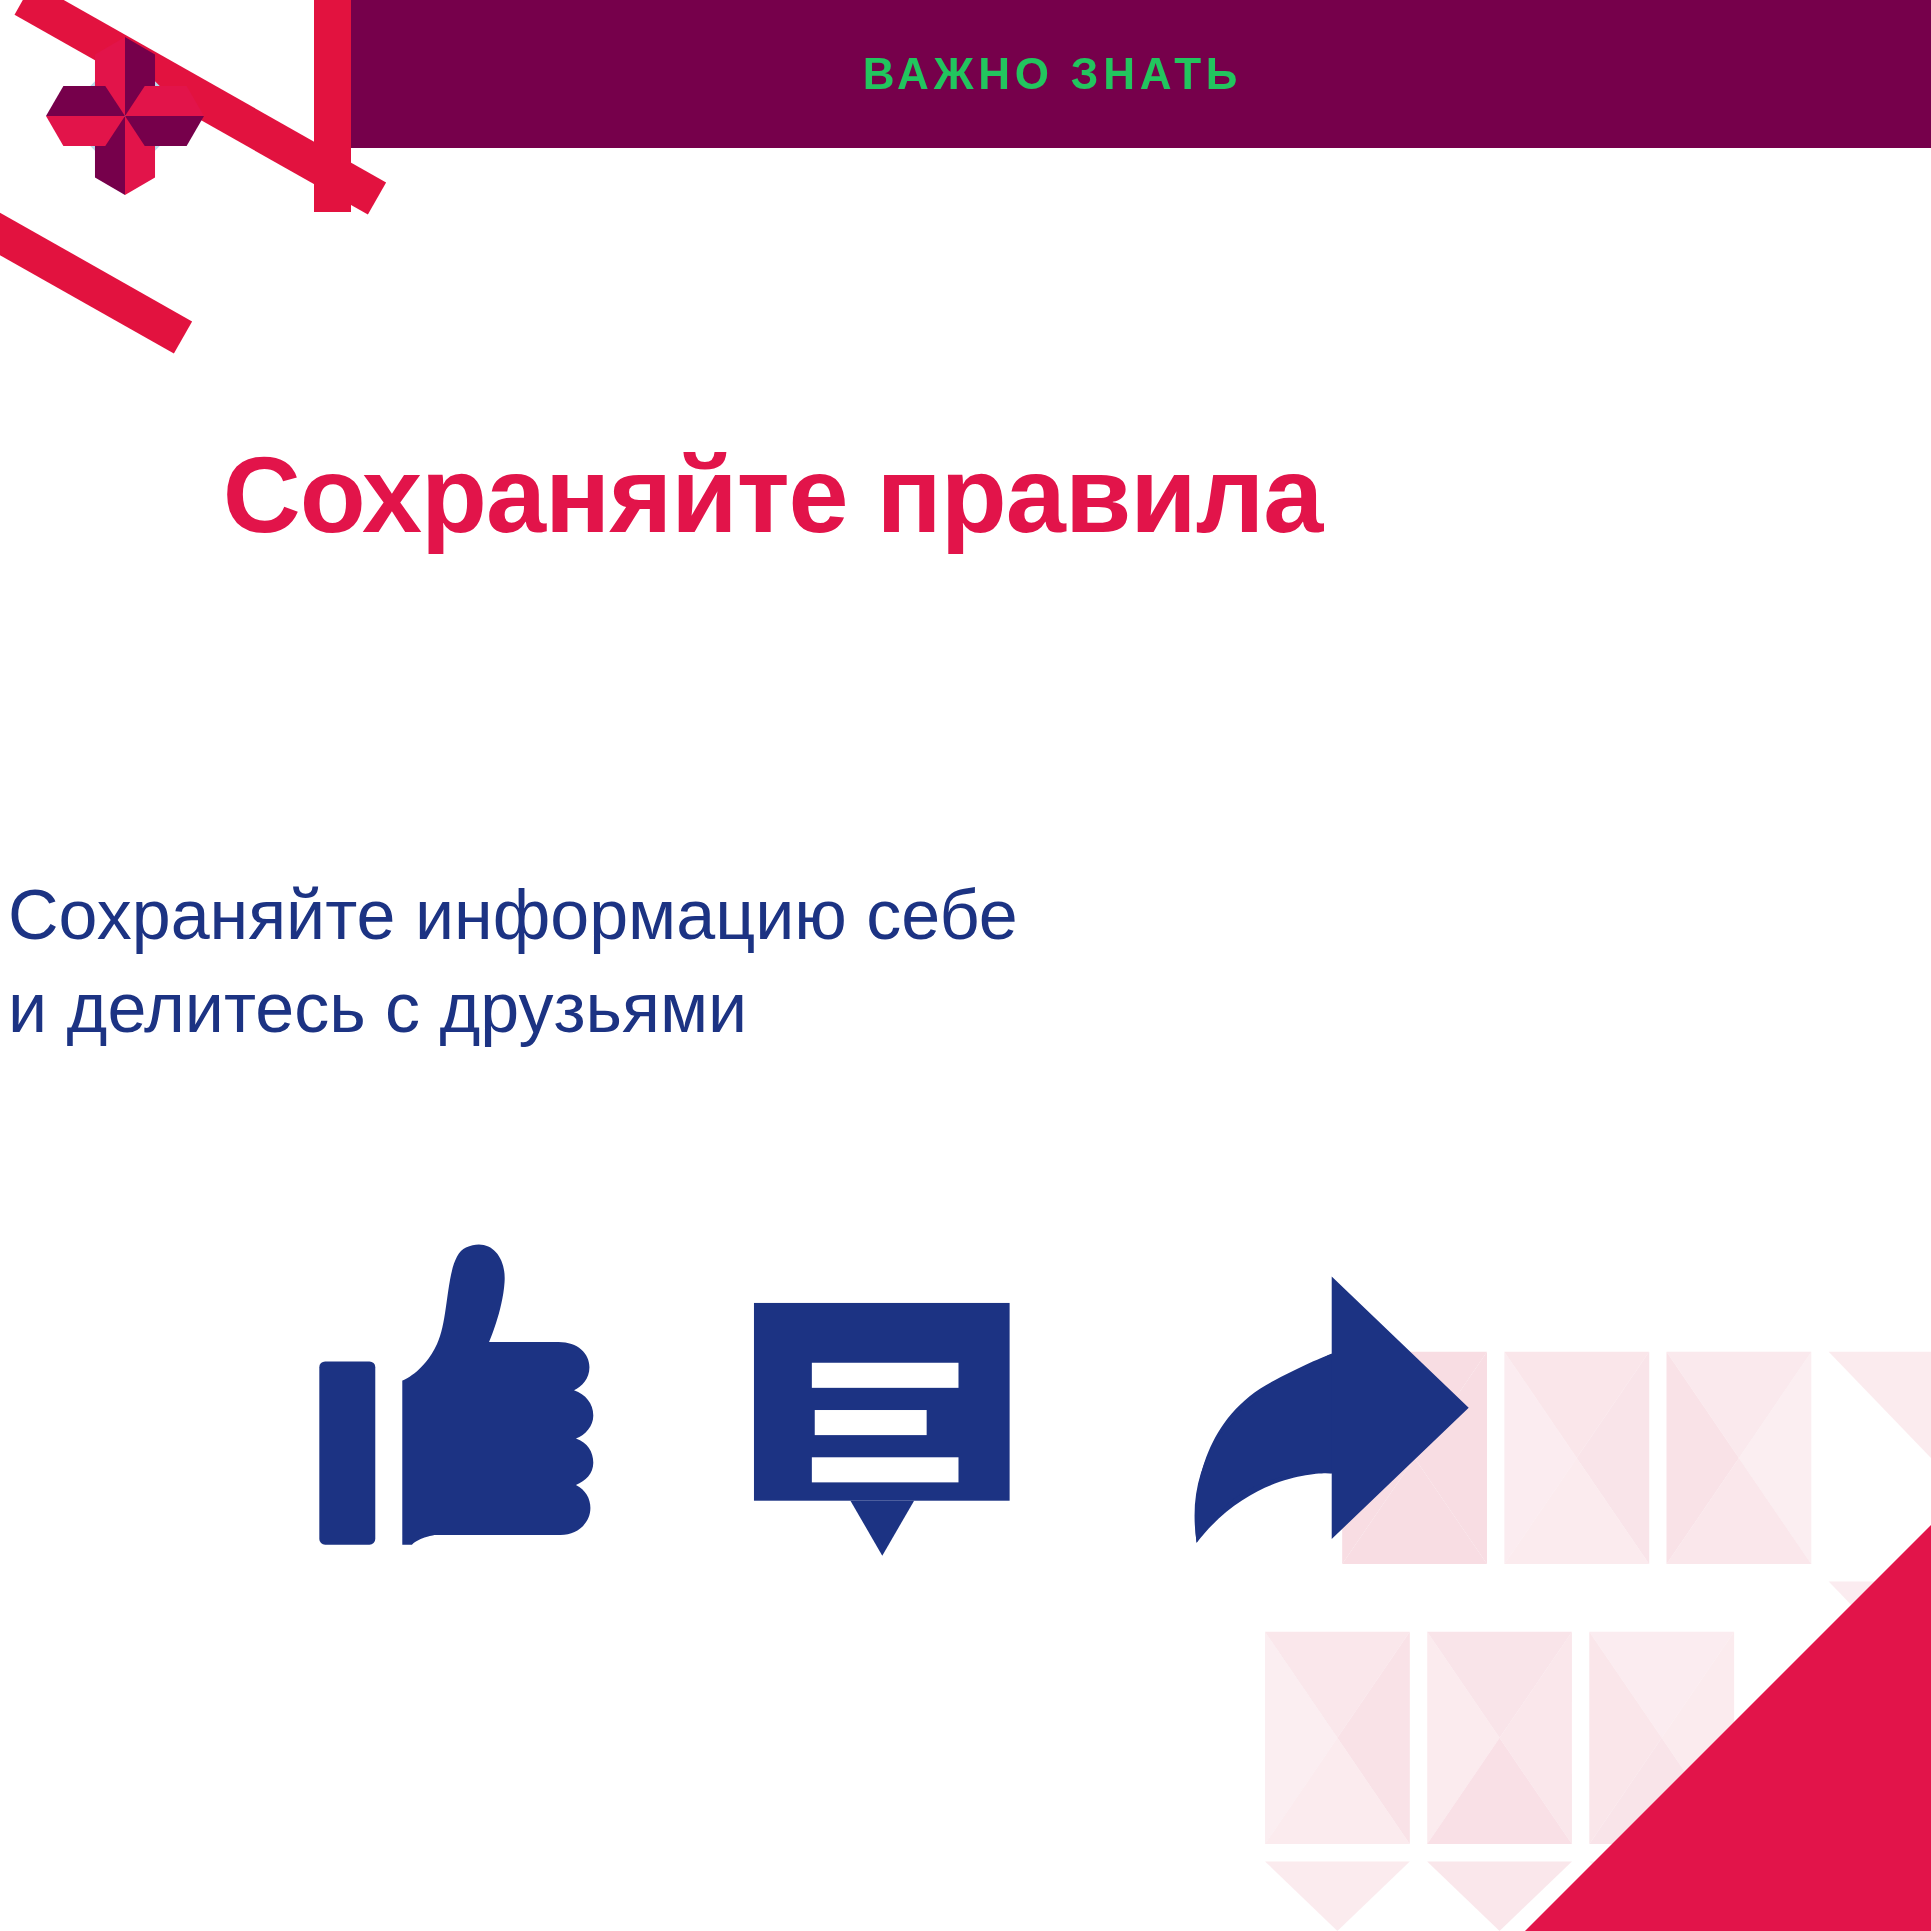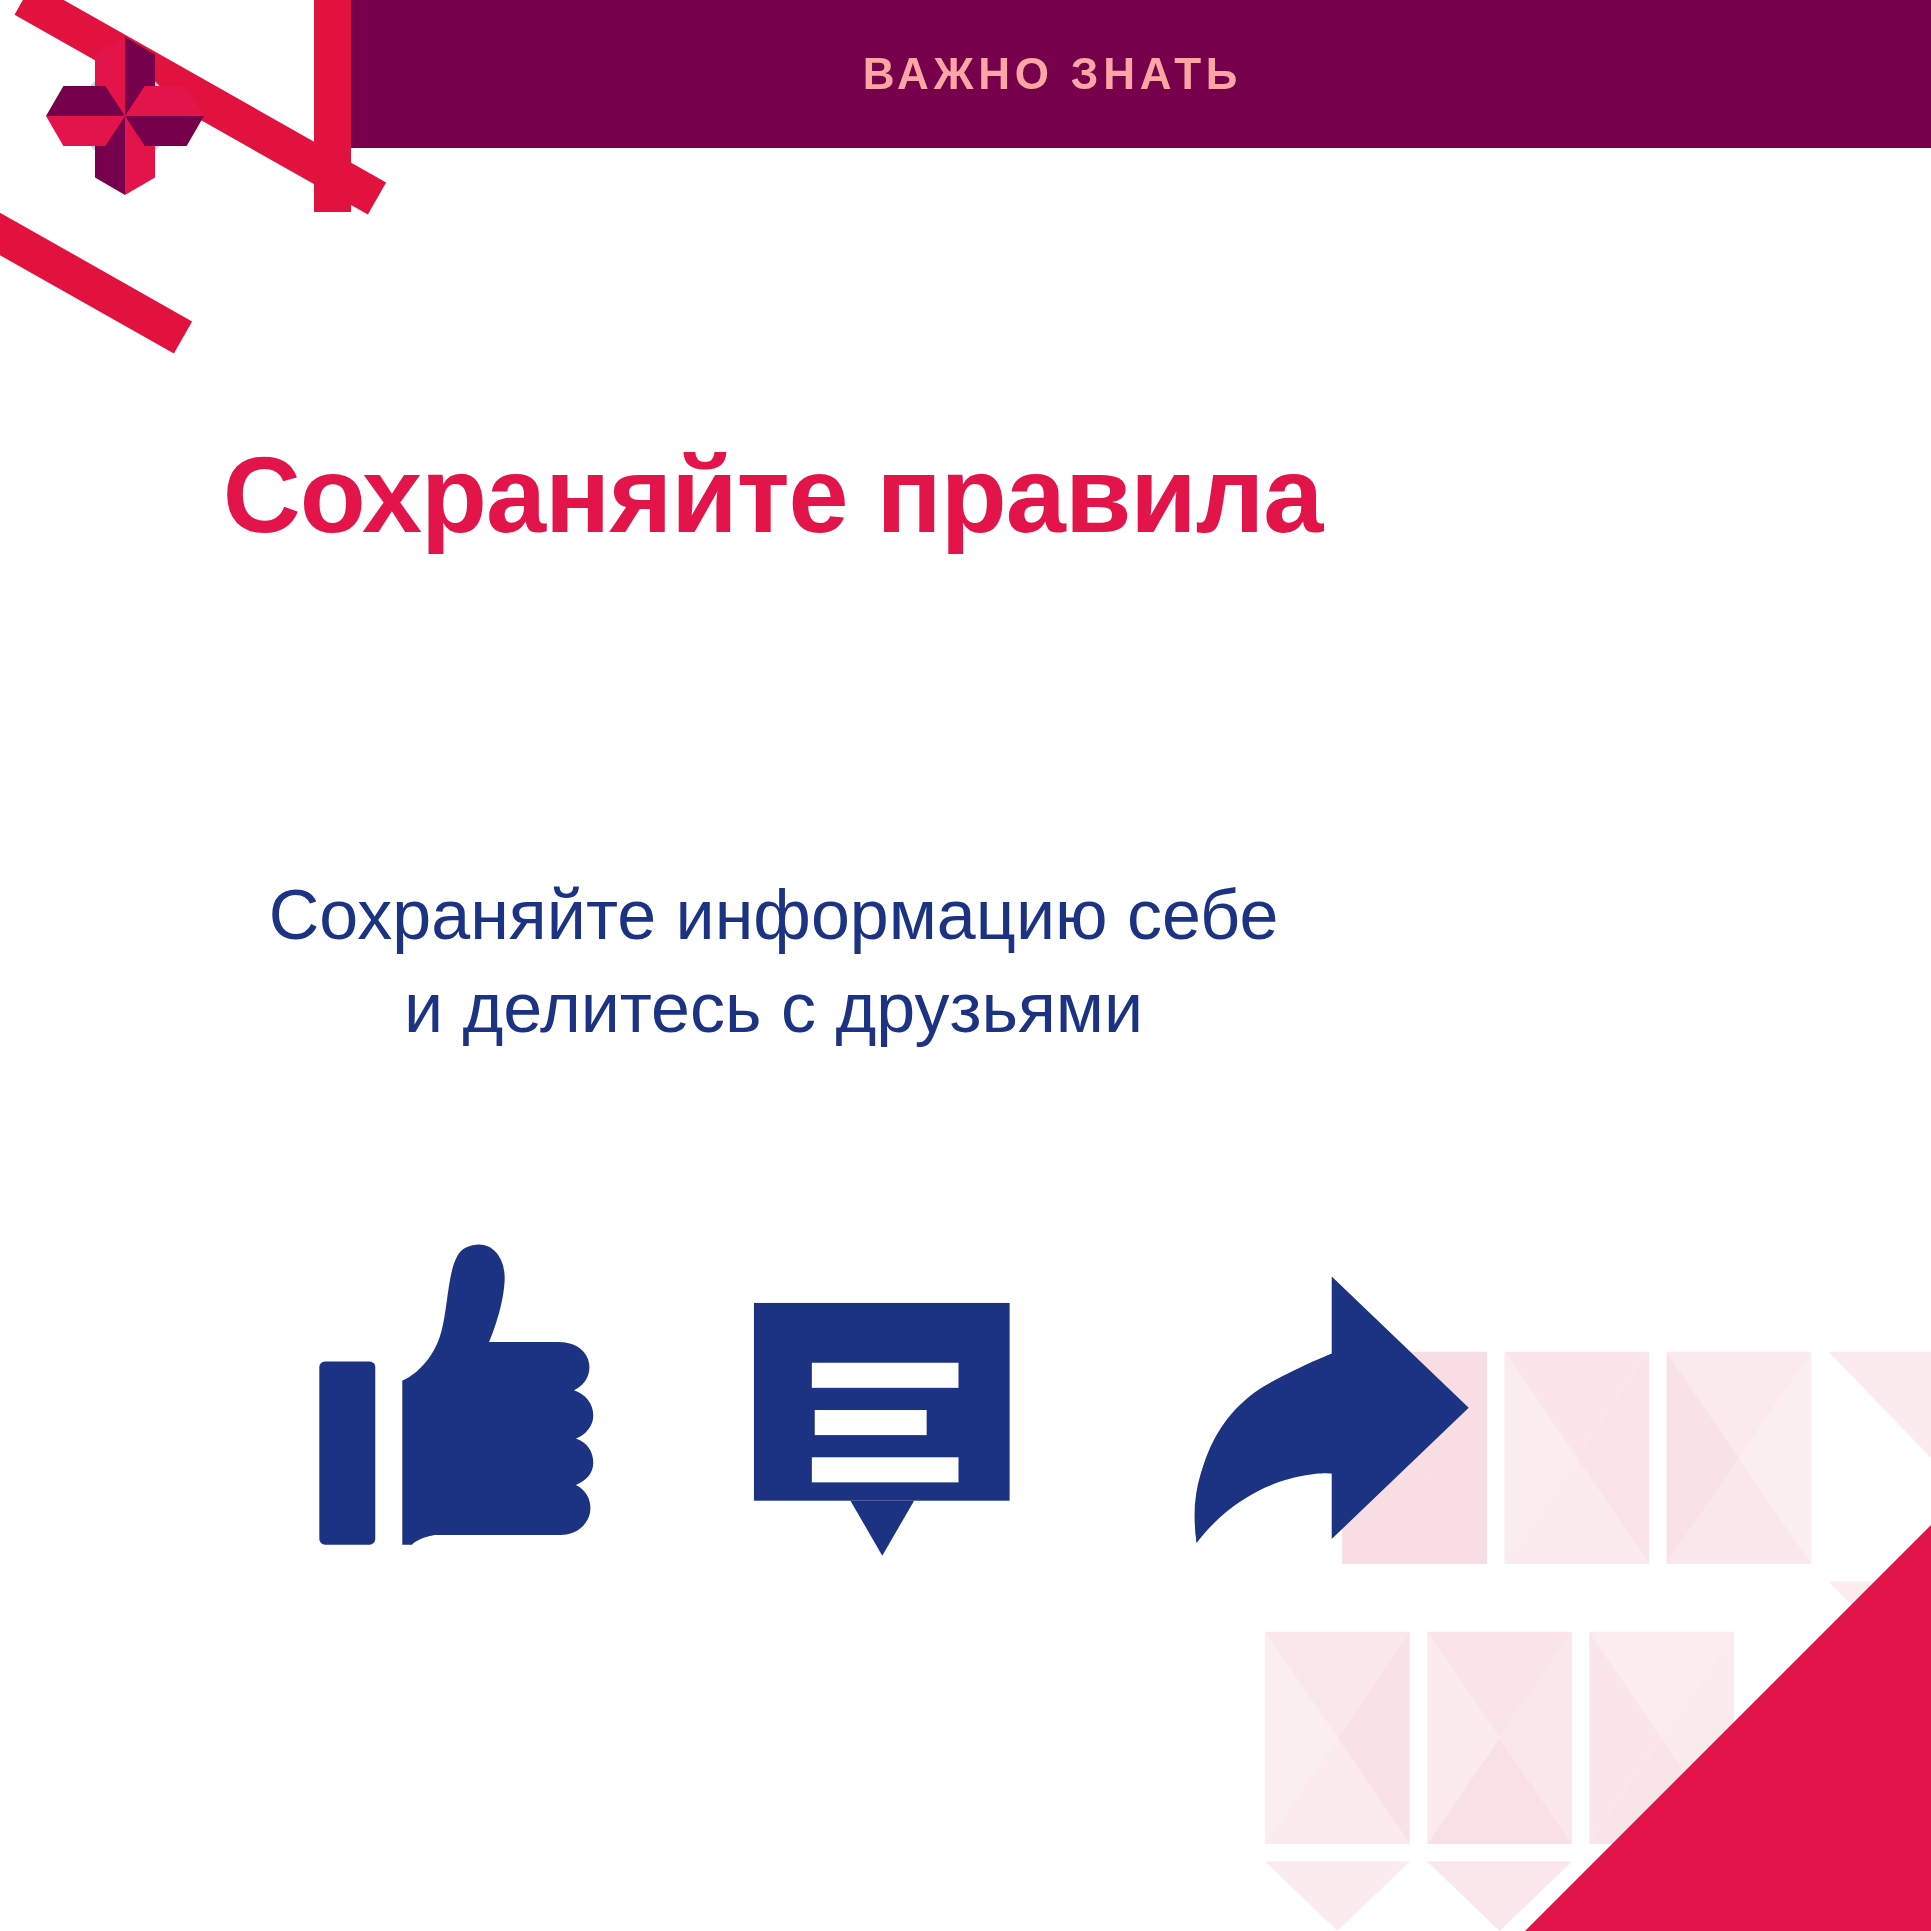--- a/index.html
+++ b/index.html
@@ -29,21 +29,21 @@
     top: 0;
     width: 1583px;
     height: 148px;
     background: #76004b;
     display: flex;
     align-items: center;
     justify-content: center;
     z-index: 4;
   }
   .header-banner-label {
-    color: #fca5a5;
+    color: #22c55e;
     font-size: 44px;
     font-weight: bold;
     letter-spacing: 4.8px;
     font-family: "Liberation Sans", sans-serif;
     white-space: nowrap;
     transform: translateX(-87px);
   }
 
   
   .ribbon-vertical {
@@ -101,24 +101,23 @@
     color: #e2144a;
     font-size: 108px;
     line-height: 112px;
     font-weight: bold;
     letter-spacing: -1px;
     font-family: "Liberation Sans", sans-serif;
   }
 
   .subtitle-block {
     position: absolute;
-    left: 1px;
+    left: 8px;
     top: 869px;
     width: 1545px;
-    text-align: center;
     z-index: 3;
   }
   .subtitle-line {
     color: #1c3383;
     font-size: 70px;
     line-height: 93px;
     font-weight: normal;
     font-family: "Liberation Sans", sans-serif;
   }
 

